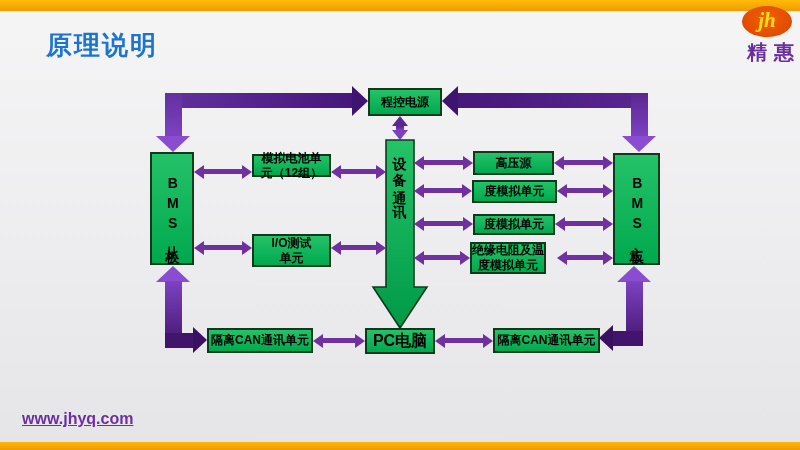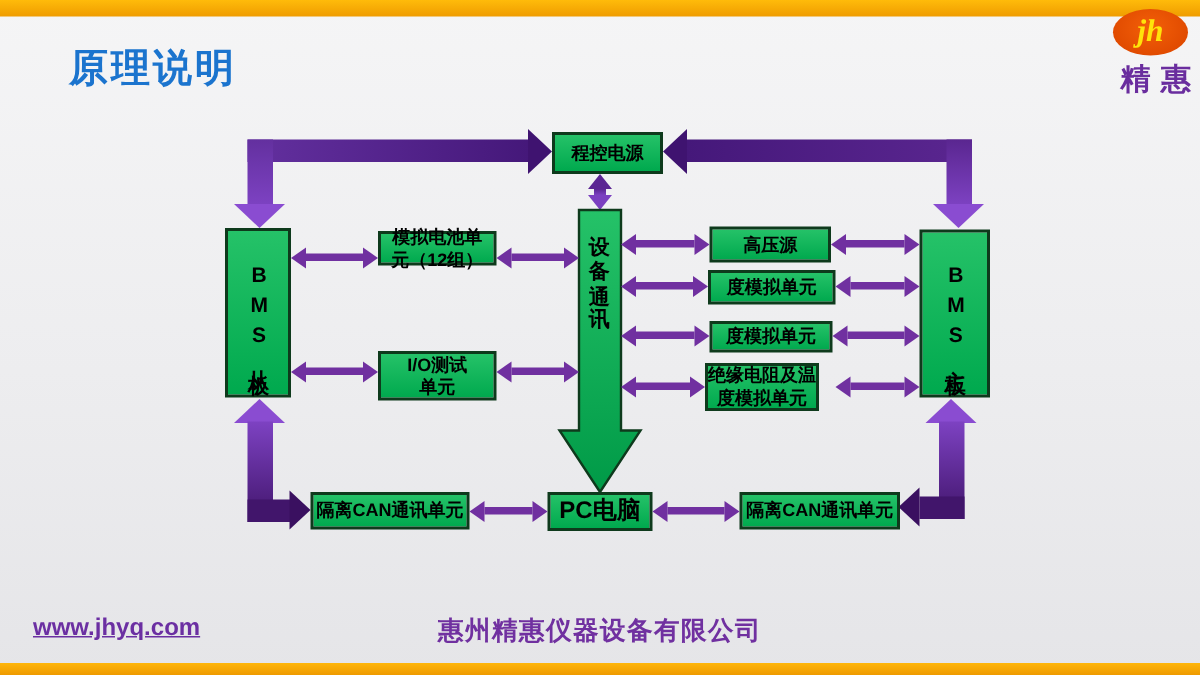--- a/index.html
+++ b/index.html
@@ -194,16 +194,15 @@
     <div class="ah" style="left:424px;top:255px;width:36px"></div>
     <div class="ah" style="left:564px;top:160px;width:39px"></div>
     <div class="ah" style="left:567px;top:188px;width:36px"></div>
     <div class="ah" style="left:565px;top:221px;width:38px"></div>
     <div class="ah" style="left:567px;top:255px;width:36px"></div>
     <div class="ah" style="left:323px;top:338px;width:32px"></div>
     <div class="ah" style="left:445px;top:338px;width:38px"></div>
   </div>
 
   <div class="footer-left">www.jhyq.com</div>
-  <div class="footer-center">惠州精惠仪器设备有限公司</div>
 
   <div class="bottombar"></div>
 </div>
 
 </body></html>

